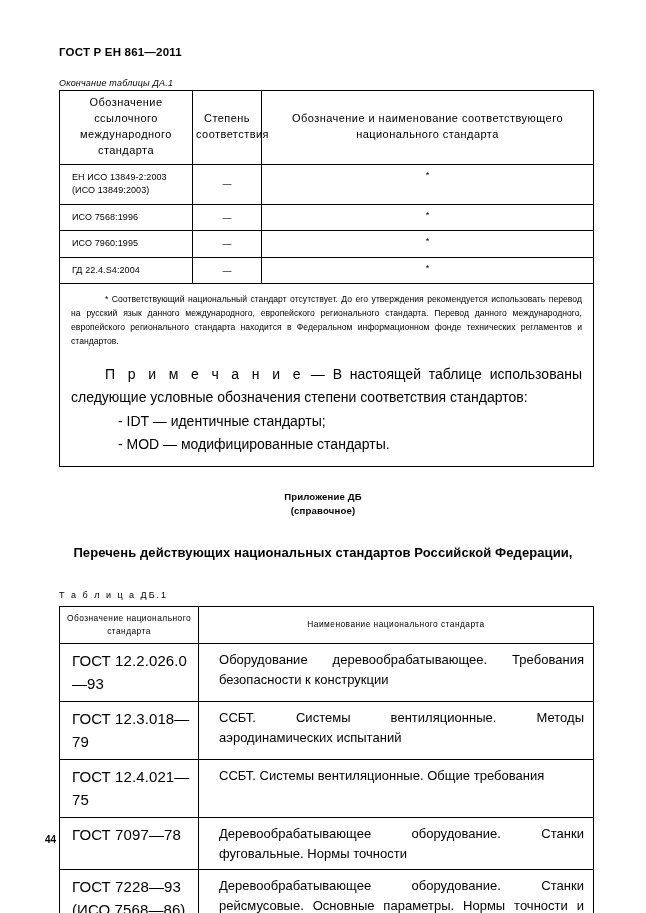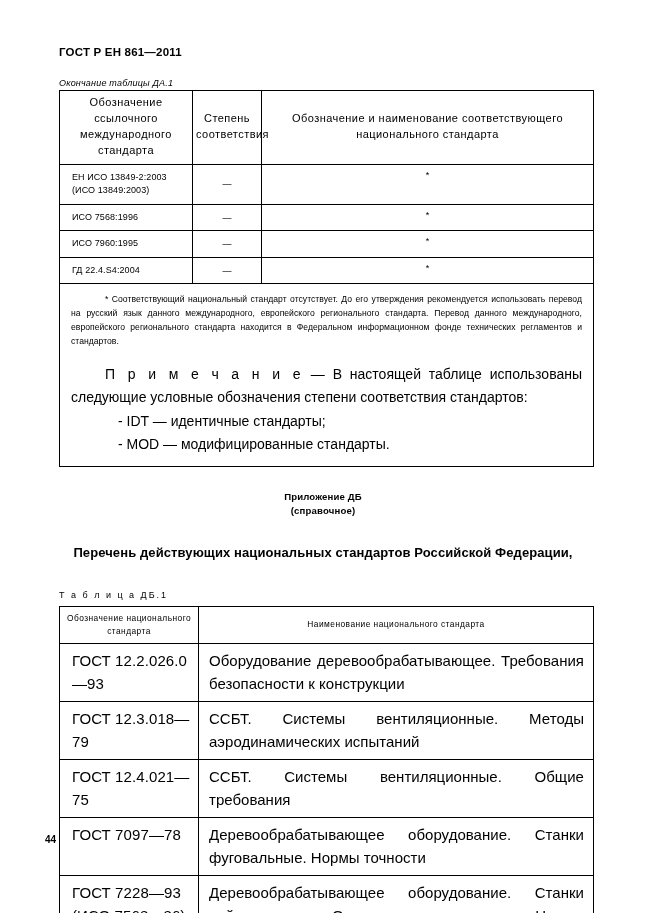--- a/index.html
+++ b/index.html
@@ -181,23 +181,23 @@
   }
   #table-db1 .c1 { width: 139px; }
   #table-db1 .c2 { width: 395px; }
   #table-db1 .cell-code {
     padding: 6px 0 6px 12px;
     line-height: 1.5;
     font-size: 15px;
     letter-spacing: 0.1px;
   }
   #table-db1 .cell-title {
-    padding: 6px 9px 6px 10px;
+    padding: 6px 9px 6px 20px;
     line-height: 1.5;
-    font-size: 15px;
+    font-size: 13px;
     text-align: justify;
     letter-spacing: 0.02px;
   }
 
   
   .page-number {
     position: absolute;
     left: 45px;
     top: 834px;
     font-size: 10px;

